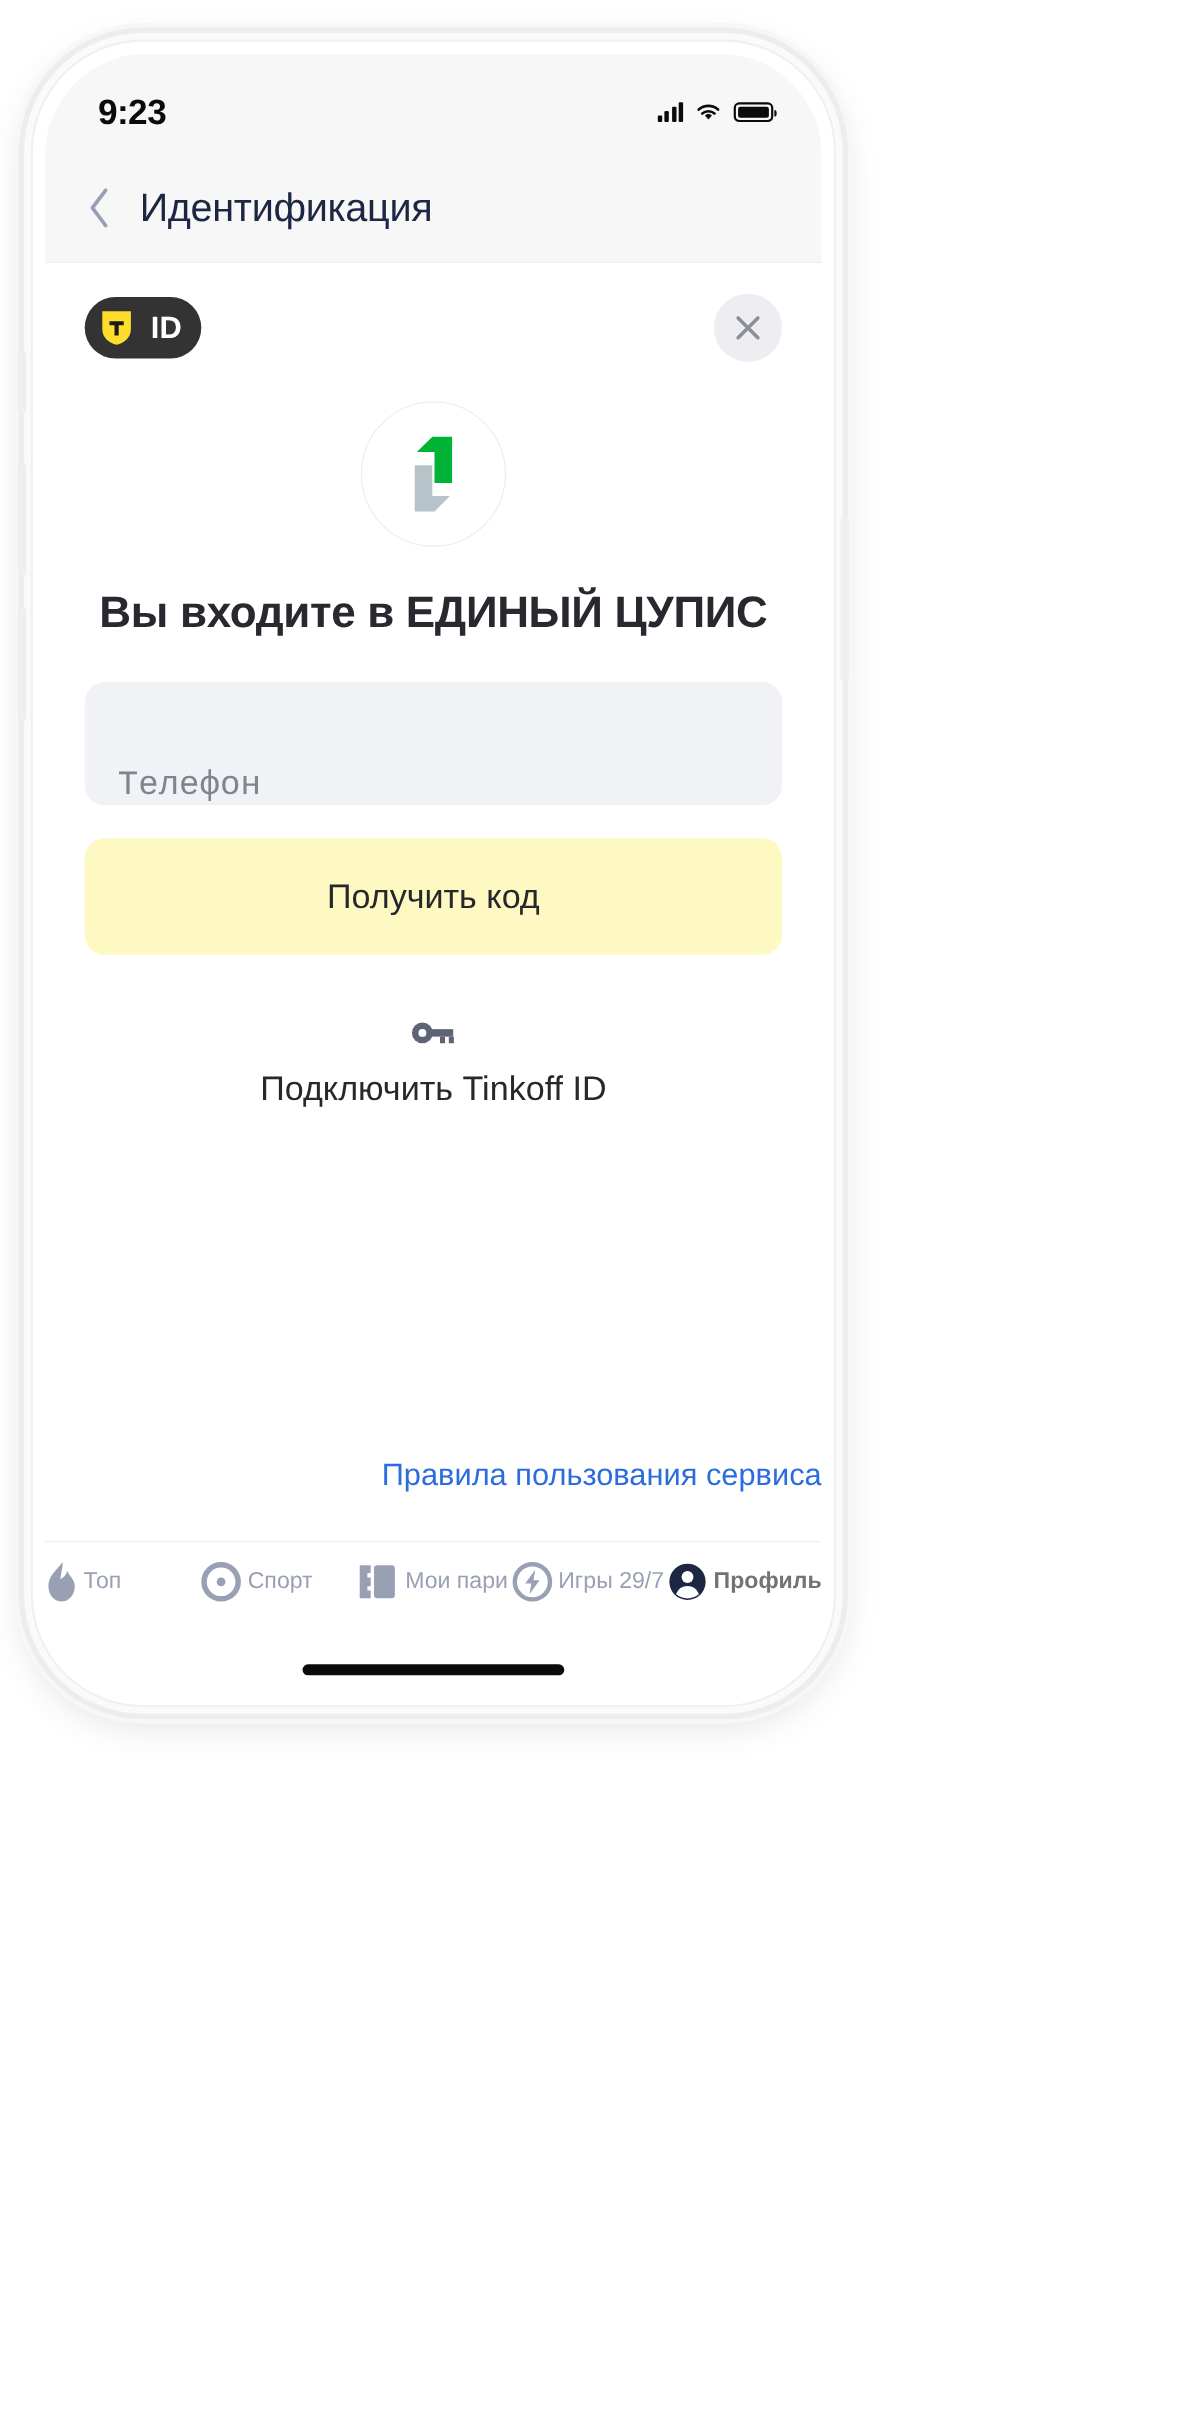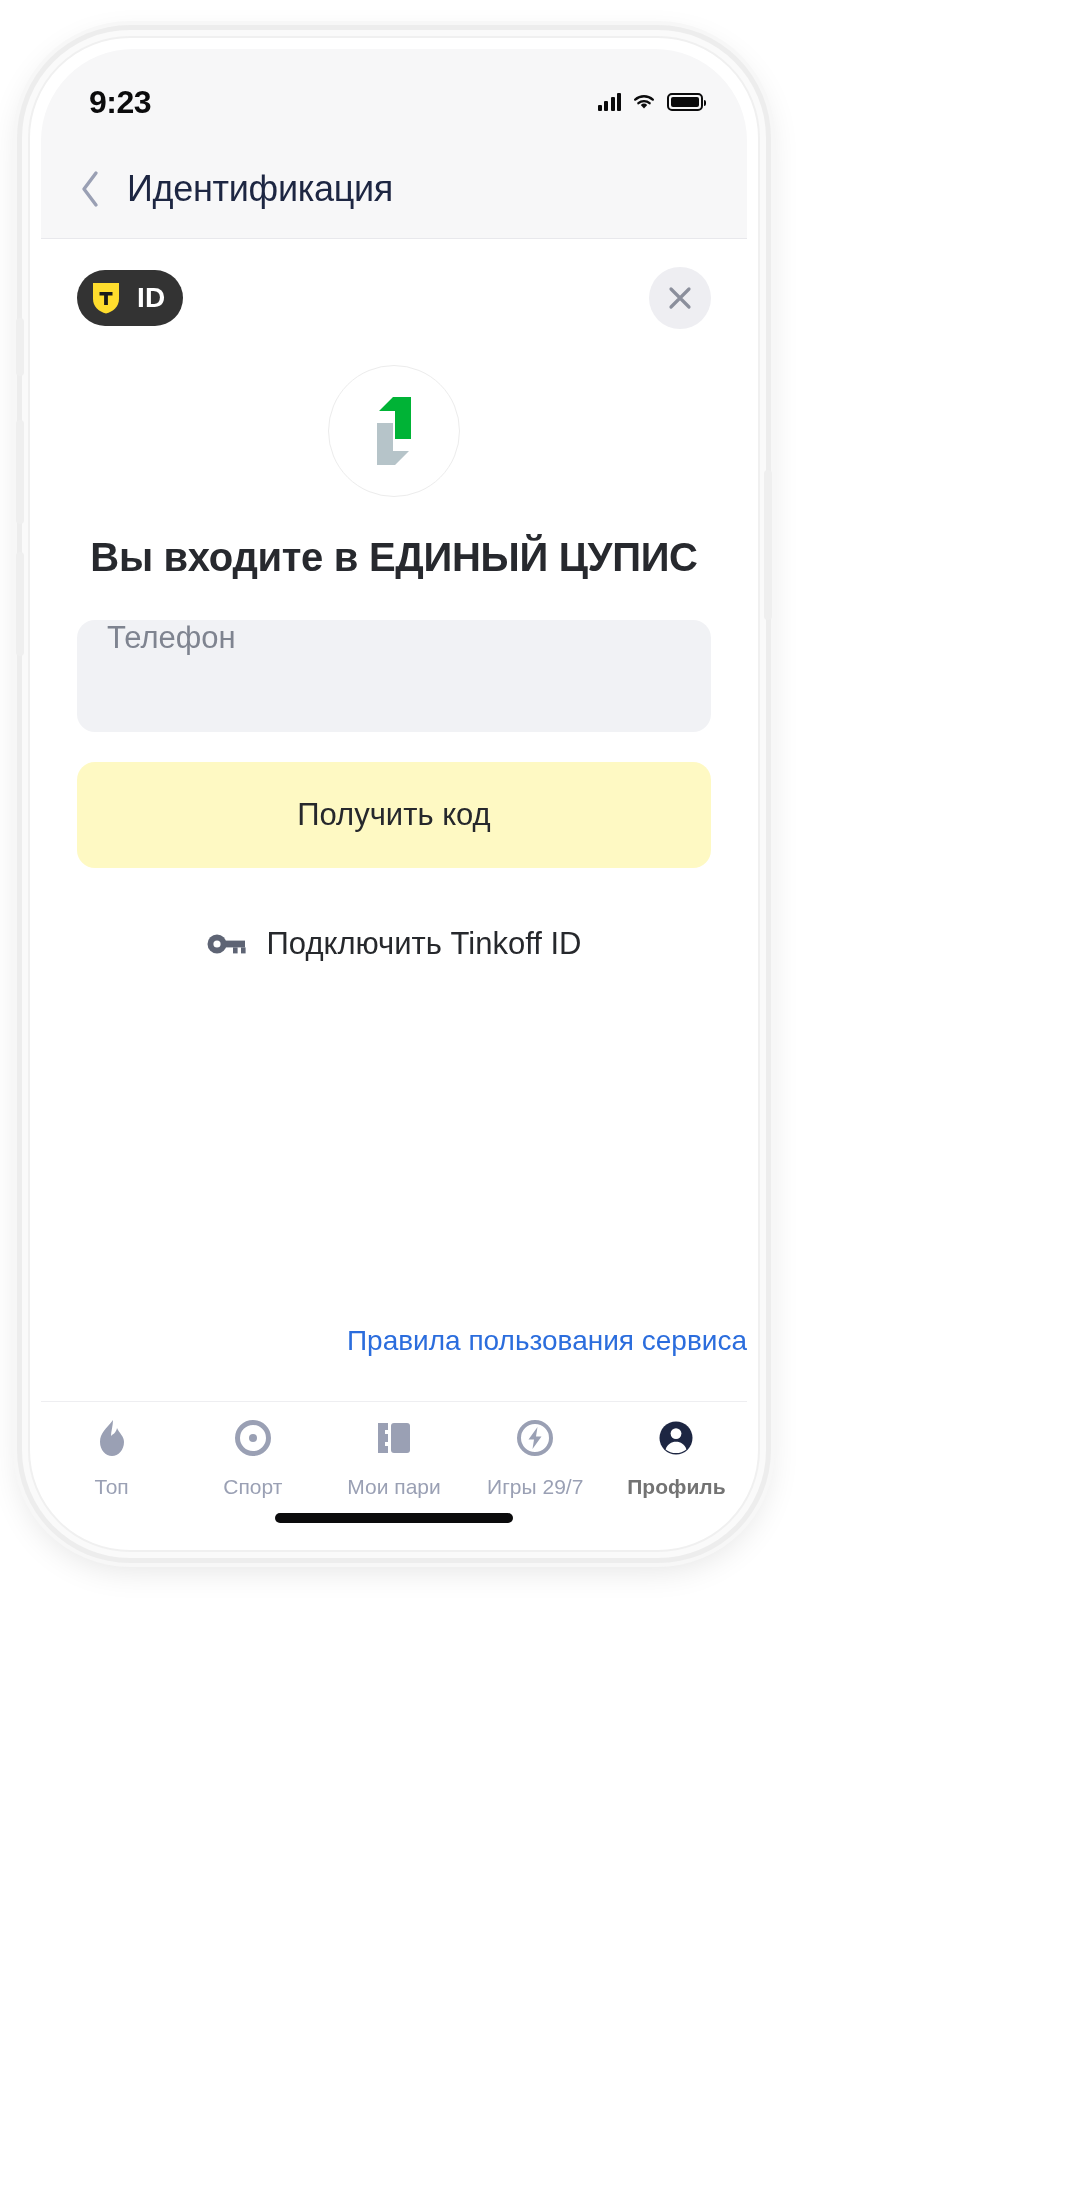--- a/index.html
+++ b/index.html
@@ -204,22 +204,23 @@
     margin-top: 38px;
     letter-spacing: -0.3px;
   }
 
   .field {
     margin: 40px 36px 0 36px;
     height: 112px;
     border-radius: 18px;
     background: #f1f2f5;
     display: flex;
-    align-items: flex-start;
+    align-items: flex-end;
     padding: 0 30px;
+    font-family: Liberation Mono, monospace;
   }
   .field-placeholder {
     font-size: 31px;
     color: #7f8490;
   }
 
   .cta {
     margin: 30px 36px 0 36px;
     height: 106px;
     border-radius: 18px;
@@ -235,20 +236,21 @@
     font-weight: 400;
   }
 
   .link-row {
     margin-top: 58px;
     display: flex;
     align-items: center;
     justify-content: center;
     gap: 20px;
     cursor: pointer;
+    flex-direction: column;
   }
   .link-row-label {
     font-size: 31px;
     color: #26282c;
   }
 
   .rules-link {
     position: absolute;
     left: 0; bottom: 44px;
     width: 706px;
@@ -265,23 +267,22 @@
     width: 706px; height: 138px;
     background: #ffffff;
     border-top: 1px solid #eeeef1;
     display: flex;
     align-items: flex-start;
     padding-top: 16px;
   }
   .tab {
     flex: 1;
     display: flex;
-    flex-direction: column;
-    align-items: center;
-    gap: 17px;
+    align-items: center;
+    gap: 5px;
     cursor: pointer;
   }
   .tab-icon { height: 40px; display:flex; align-items:center; justify-content:center; }
   .tab-label {
     font-size: 21px;
     color: #9aa0b4;
   }
   .tab.active .tab-label { color: #737373; font-weight: 700; }
 
   .home-indicator {

